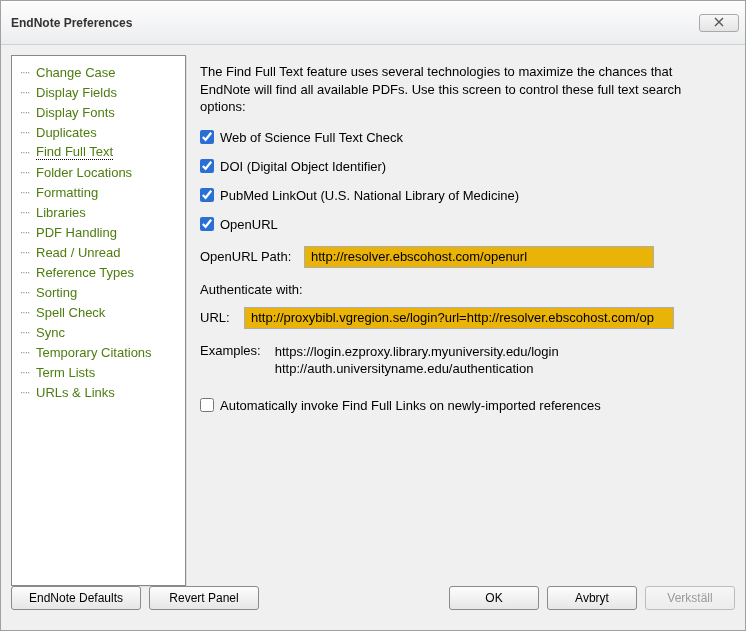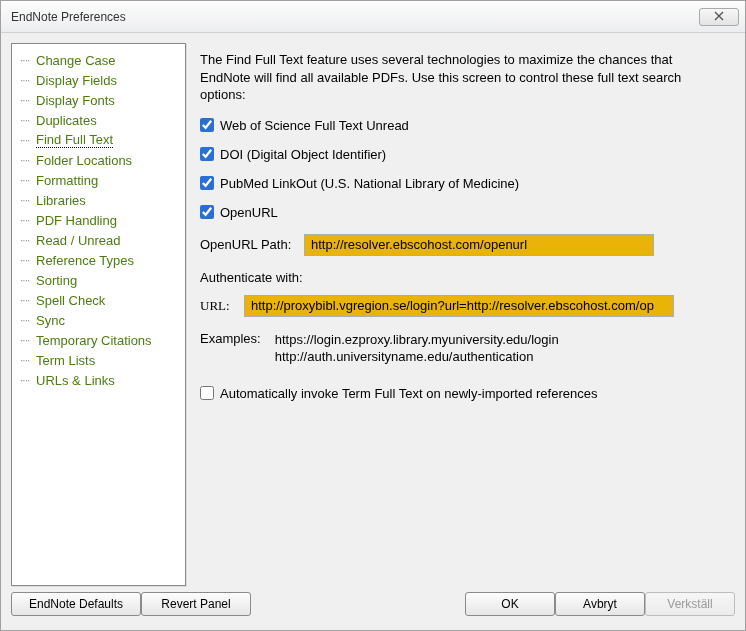--- a/index.html
+++ b/index.html
@@ -14,26 +14,27 @@
 }
 .window {
   width: 746px;
   height: 631px;
   background: #f0f0f0;
   border: 1px solid #a0a0a0;
   display: flex;
   flex-direction: column;
 }
 .titlebar {
-  height: 32px;
+  height: 44px;
   background: linear-gradient(to bottom, #fdfdfd, #ecedef);
   border-bottom: 1px solid #d0d0d0;
   display: flex;
   align-items: center;
   padding: 0 6px;
+  font-weight: bold;
 }
 .titlebar .title {
   flex: 1;
   font-size: 12px;
   color: #333;
   padding-left: 4px;
 }
 .close-btn {
   width: 40px;
   height: 18px;
@@ -96,40 +97,39 @@
   width: 14px; height: 14px;
   accent-color: #2a6fd4;
 }
 .field-row {
   display: flex;
   align-items: center;
   gap: 4px;
   margin-bottom: 14px;
 }
 .field-label { min-width: 100px; }
-.field-label.short { min-width: 40px; font-family: Liberation Serif, serif; }
+.field-label.short { min-width: 40px; }
 input[type=text] {
   height: 22px;
   border: 1px solid #abadb3;
   padding: 2px 6px;
   font-family: inherit;
   font-size: 13px;
   background: #eab308;
 }
 .section-label { margin-bottom: 10px; margin-top: 6px; }
 .examples-row { display: flex; gap: 14px; margin-bottom: 20px; }
 .examples-label {}
 .examples-text { line-height: 1.35; }
 .auto-row { display: flex; align-items: center; gap: 6px; margin-top: 8px; }
 .footer {
   height: 44px;
   display: flex;
-  align-items: center;
   padding: 0 10px 8px 10px;
-  gap: 0;
+  gap: 8px;
 }
 .btn {
   height: 24px;
   border: 1px solid #8a8a8a;
   border-radius: 3px;
   background: linear-gradient(to bottom, #fdfdfd, #e6e6e6);
   font-family: inherit;
   font-size: 12px;
   padding: 0 14px;
   cursor: pointer;
@@ -228,21 +228,21 @@
           <span class="tree-dots">····</span>
           <span class="tree-label">URLs &amp; Links</span>
         </div>
       </div>
 
     <div class="content">
       <div class="desc">The Find Full Text feature uses several technologies to maximize the chances that EndNote will find all available PDFs. Use this screen to control these full text search options:</div>
 
       <div class="chk-row">
         <input type="checkbox" checked="" style="">
-        <span>Web of Science Full Text Unread</span>
+        <span>Web of Science Full Text Check</span>
       </div>
       <div class="chk-row">
         <input type="checkbox" checked="" style="">
         <span>DOI (Digital Object Identifier)</span>
       </div>
       <div class="chk-row">
         <input type="checkbox" checked="" style="">
         <span>PubMed LinkOut (U.S. National Library of Medicine)</span>
       </div>
       <div class="chk-row">
@@ -265,21 +265,21 @@
       <div class="examples-row">
         <div class="examples-label">Examples:</div>
         <div class="examples-text">
           <div>https://login.ezproxy.library.myuniversity.edu/login</div>
           <div>http://auth.universityname.edu/authentication</div>
         </div>
       </div>
 
       <div class="auto-row">
         <input type="checkbox" style="">
-        <span>Automatically invoke Term Full Text on newly-imported references</span>
+        <span>Automatically invoke Find Full Links on newly-imported references</span>
       </div>
     </div>
   </div>
 
   <div class="footer">
     <button class="btn" style="min-width:130px">EndNote Defaults</button>
     <button class="btn" style="min-width:110px">Revert Panel</button>
     <div class="spacer"></div>
     <button class="btn">OK</button>
     <button class="btn">Avbryt</button>

